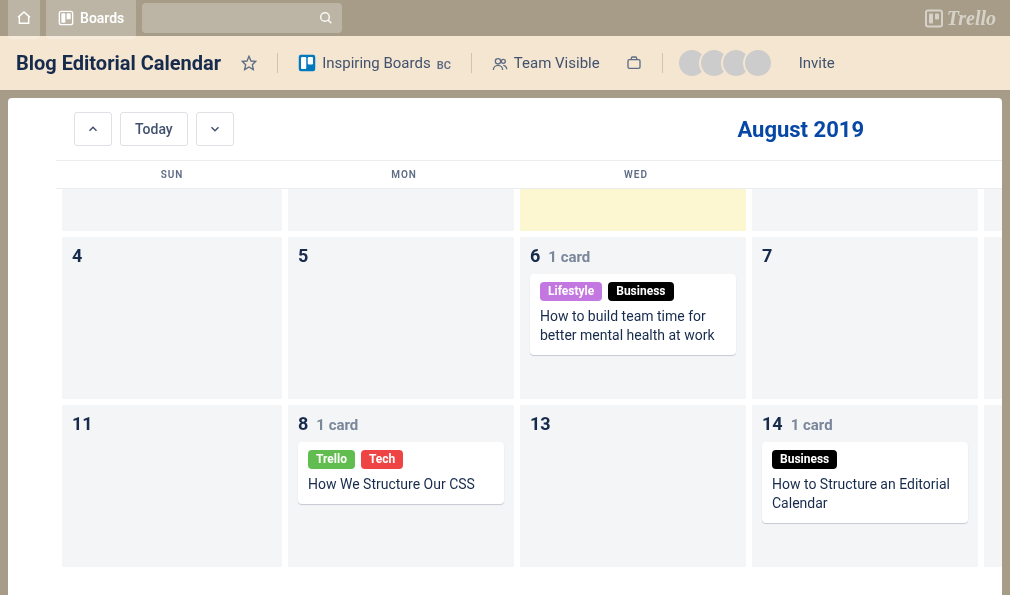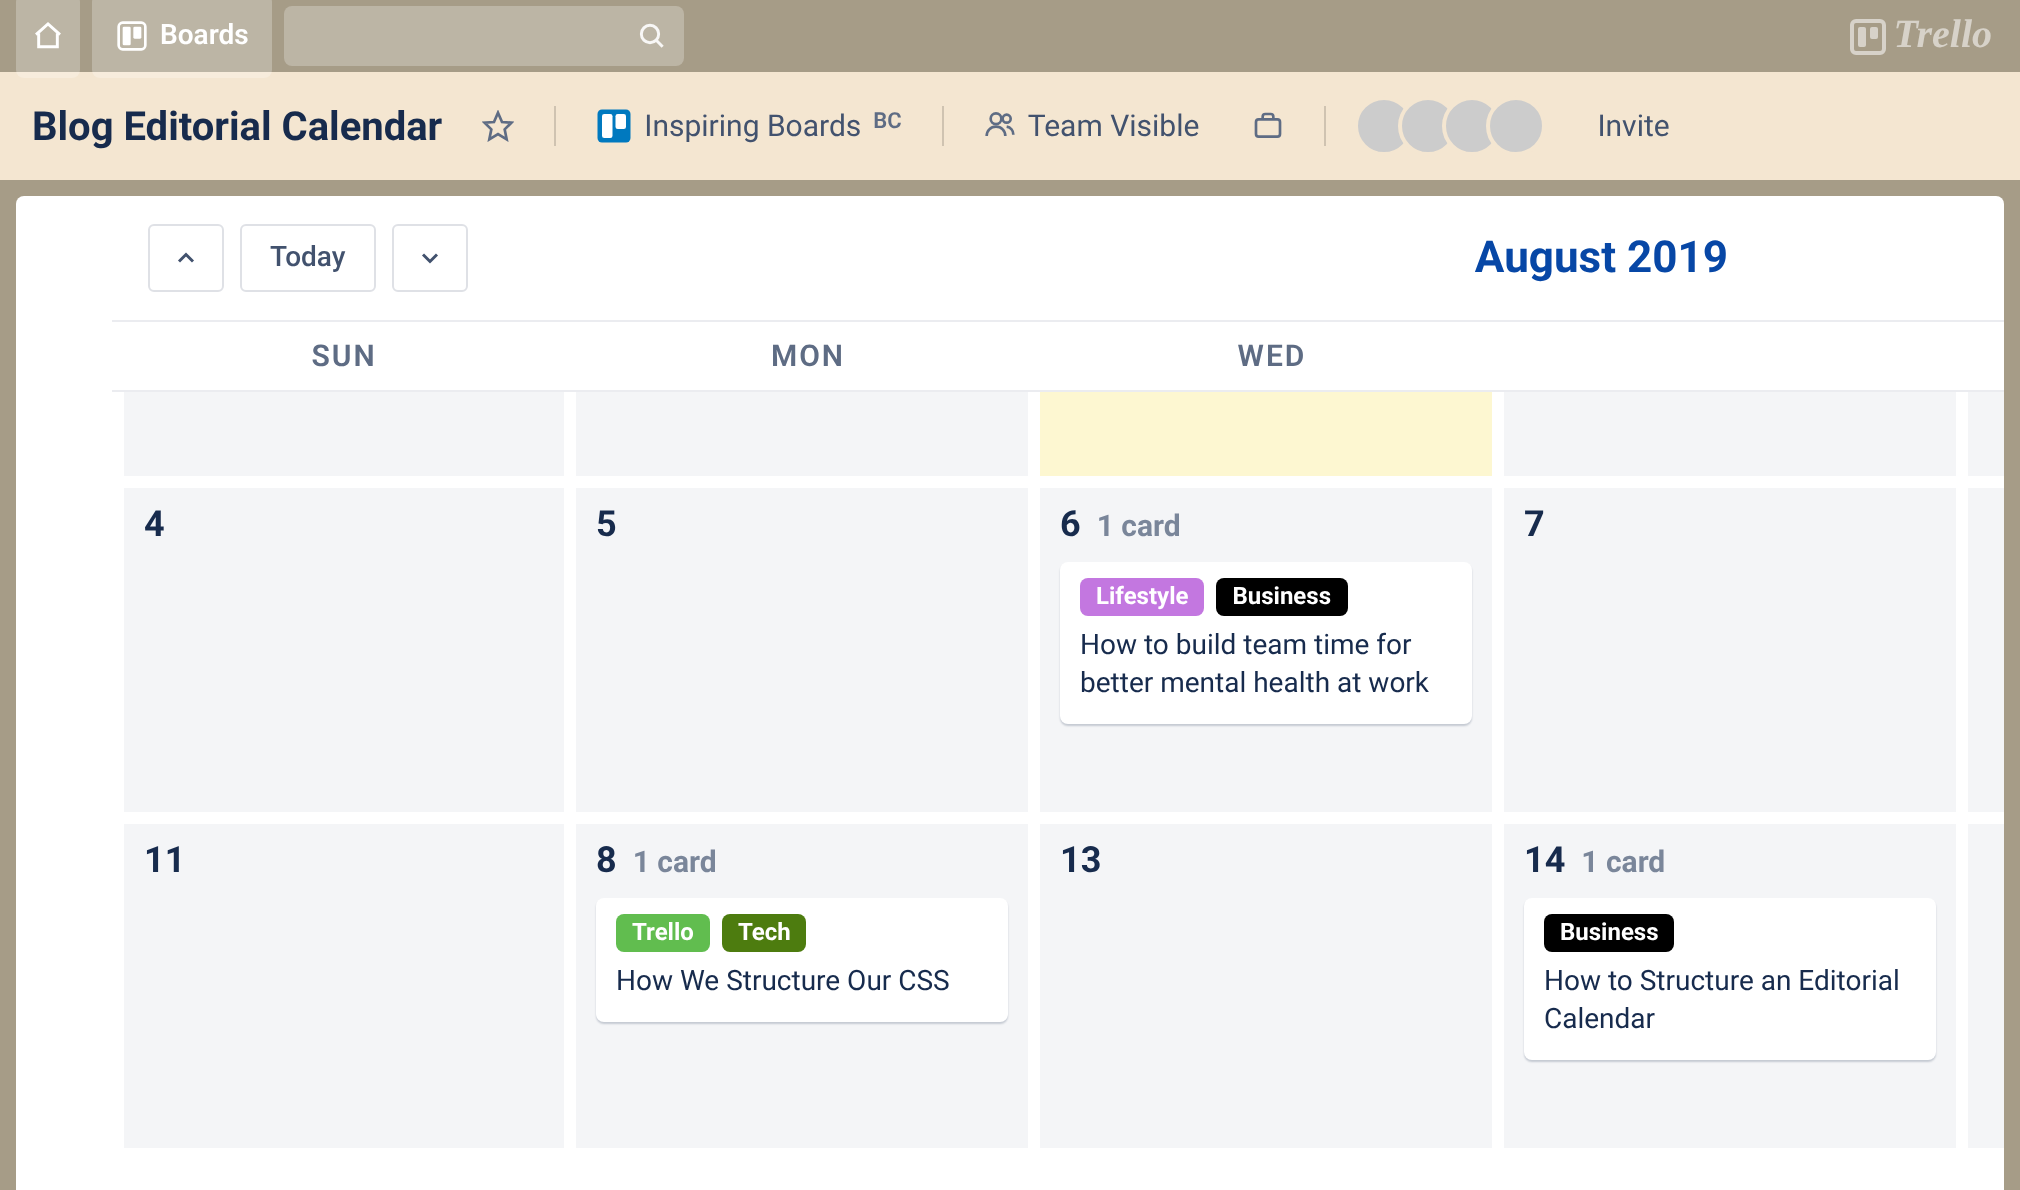--- a/index.html
+++ b/index.html
@@ -81,21 +81,21 @@
     gap: 14px;
     color: #42526e;
   }
   .board-title {
     font-size: 20px;
     font-weight: 700;
     color: #172b4d;
   }
   .bh-btn {
     display: flex;
-    align-items: flex-start;
+    align-items: flex-end;
     gap: 6px;
     font-size: 15px;
     color: #42526e;
     cursor: pointer;
     padding: 4px 6px;
     border-radius: 3px;
   }
   .bh-divider {
     width: 1px;
     height: 20px;
@@ -163,21 +163,21 @@
 
   
   .daynames {
     display:grid;
     grid-template-columns: repeat(4, 1fr) 18px;
     border-top:1px solid #ebecf0;
     border-bottom:1px solid #ebecf0;
   }
   .dayname {
     text-align:center;
-    font-size:15px;
+    font-size:10px;
     letter-spacing:1px;
     color:#5e6c84;
     padding:8px 0;
     font-weight:600;
   }
   .row {
     display:grid;
     grid-template-columns: repeat(4, 1fr) 18px;
   }
   .cell {
@@ -225,21 +225,21 @@
   .label {
     font-size:12px;
     font-weight:700;
     color:#fff;
     padding:1px 8px 2px 8px;
     border-radius:4px;
   }
   .l-lifestyle{background:#c377e0;}
   .l-business{background:#000000;}
   .l-trello{background:#61bd4f;}
-  .l-tech{background:#4d7c0f;}
+  .l-tech{background:#ef4444;}
 
   svg { display:block; }
 </style>
 </head>
 <body>
 
 <div class="topbar">
   <div class="btn home-btn">
     <svg width="16" height="16" viewBox="0 0 24 24" fill="none" stroke="#fff" stroke-width="2.2">
         <path d="M3 11l9-8 9 8"></path>

